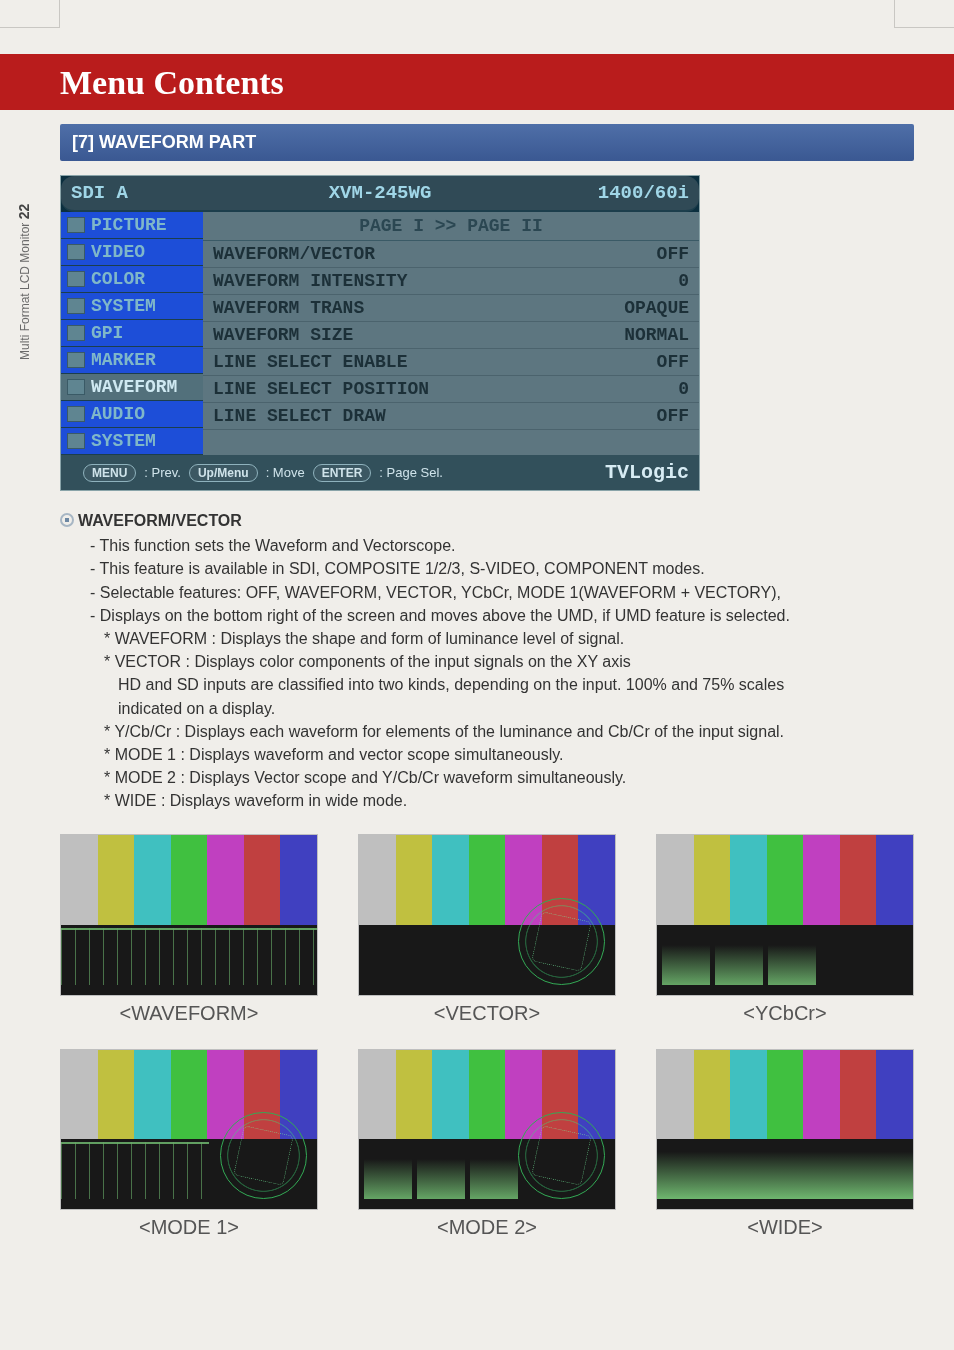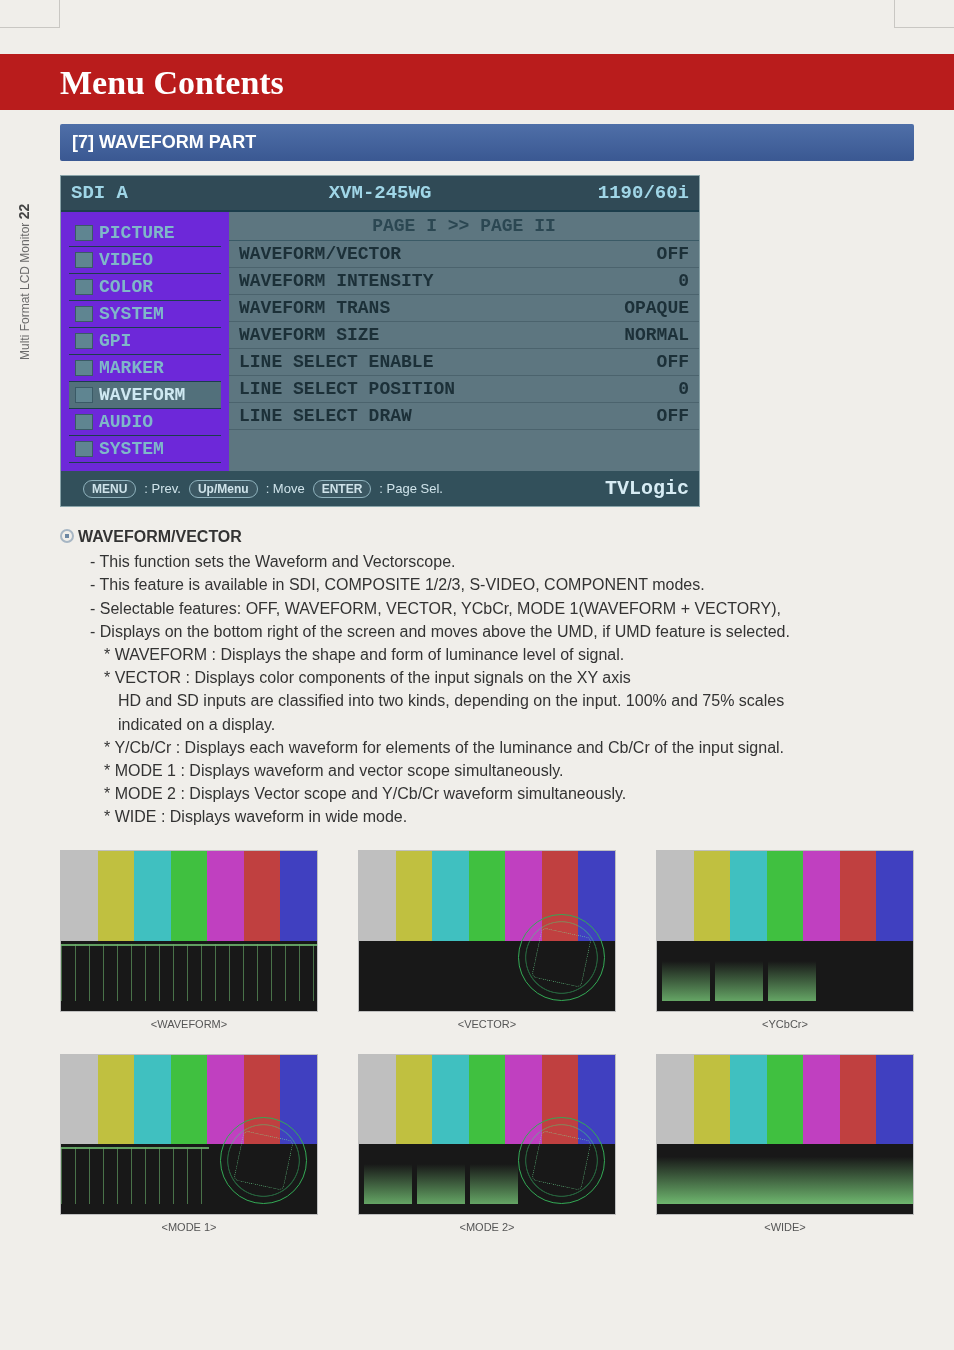--- a/index.html
+++ b/index.html
@@ -56,30 +56,31 @@
     background: #0b2f3f;
   }
   .osd-top {
     display: flex;
     padding: 6px 10px;
     font-size: 19px;
     font-weight: 700;
     background: #304a56;
     color: #a0d6e7;
     border-bottom: 2px solid #1c3e4c;
+    border-radius: 13px;
   }
   .osd-top .c1 { flex: 1; text-align: left; }
   .osd-top .c2 { flex: 1; text-align: center; }
   .osd-top .c3 { flex: 1; text-align: right; }
   .osd-body { display: flex; }
   .osd-nav {
-    width: 168px;
-    padding: 8px;
+    width: 142px;
+    padding: 0;
     font-size: 18px;
-    background: #6d28d9;
+    background: #1d4ed8;
   }
   .osd-nav .nav-item {
     display: flex; align-items: center; gap: 6px;
     padding: 3px 8px 3px 6px;
     border-bottom: 1px solid #1c3e4c;
     color: #7fb7c9;
     font-weight: 700;
   }
   .osd-nav .nav-item.active {
     background: #52707b;
@@ -154,21 +155,21 @@
   .desc .sub2 { padding-left: 58px; }
   
   .thumb-grid {
     display: grid;
     grid-template-columns: repeat(3, 1fr);
     gap: 24px 40px;
     margin-top: 22px;
   }
   .thumb {
     text-align: center;
-    font-size: 11px;
+    font-size: 20px;
     color: #555;
   }
   .thumb .frame {
     width: 100%;
     aspect-ratio: 16 / 10;
     background: #141414;
     border: 1px solid #bfbfbf;
     position: relative;
     overflow: hidden;
   }
@@ -227,21 +228,21 @@
     <h1>Menu Contents</h1>
   </div>
 
   <div class="content">
     <div class="section-band">[7] WAVEFORM PART</div>
 
     <div class="osd">
       <div class="osd-top">
         <span class="c1">SDI A</span>
         <span class="c2">XVM-245WG</span>
-        <span class="c3">1190/60i</span>
+        <span class="c3">1400/60i</span>
       </div>
       <div class="osd-body">
         <div class="osd-nav" id="osd-nav">
             <div class="nav-item">
               <span class="nav-ic"></span>
               <span>PICTURE</span>
             </div>
             <div class="nav-item">
               <span class="nav-ic"></span>
               <span>VIDEO</span>

